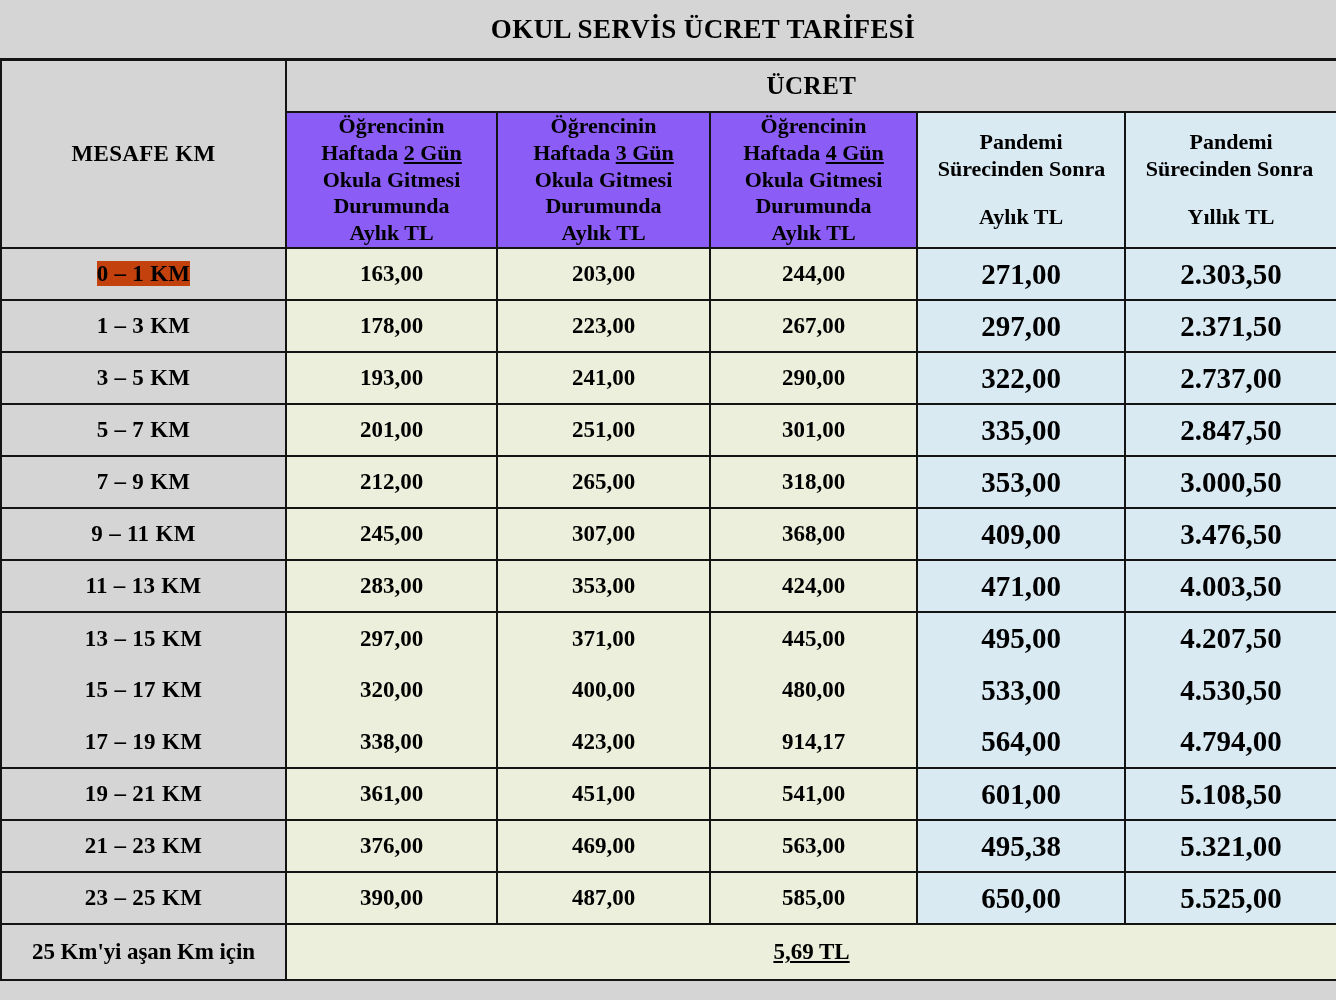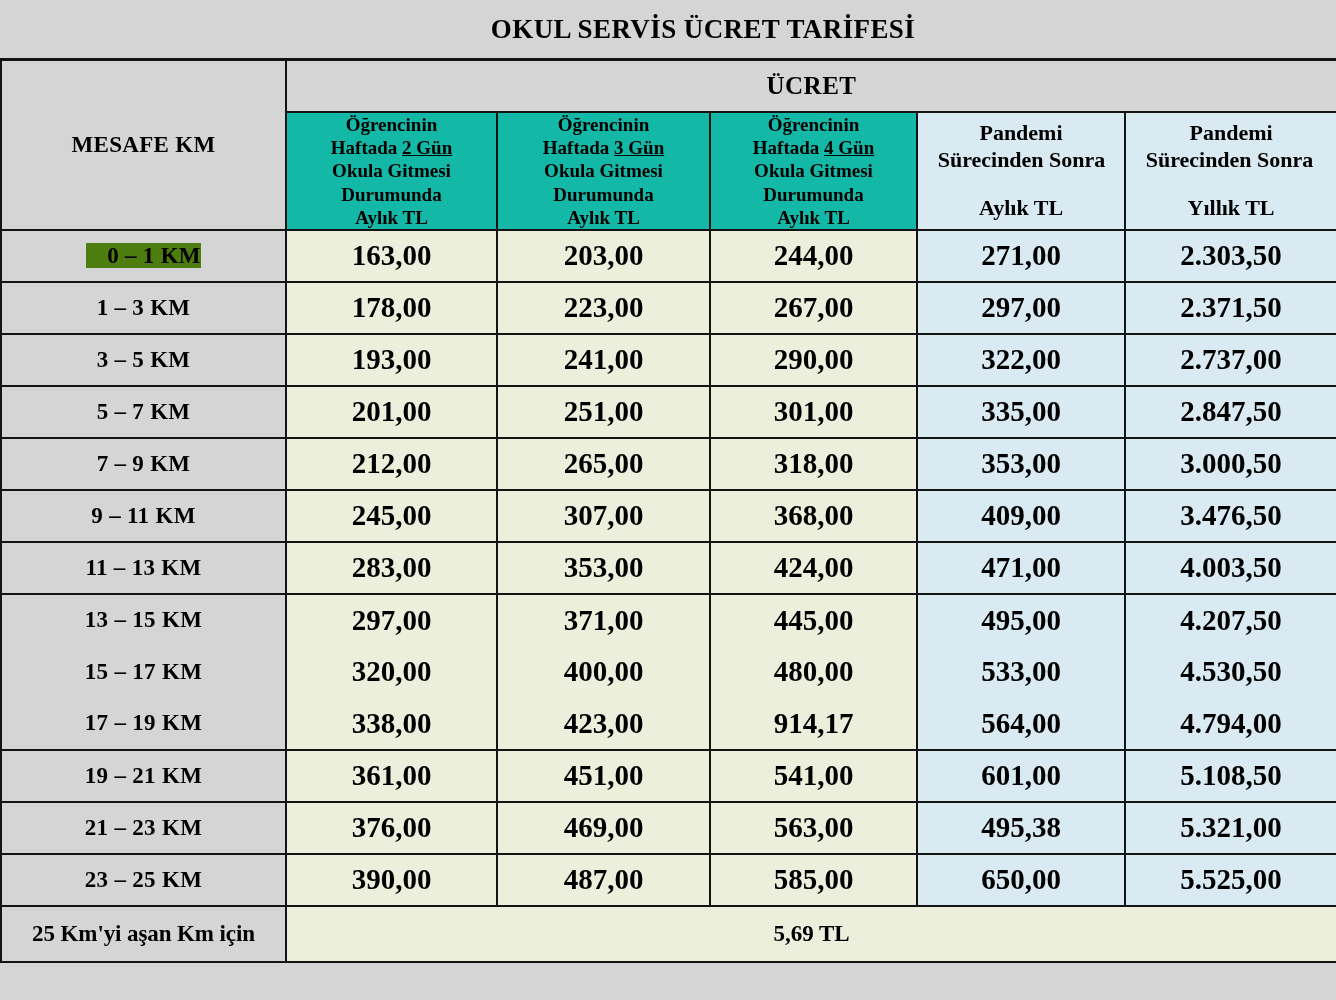--- a/index.html
+++ b/index.html
@@ -73,22 +73,22 @@
     font-size: 23px;
     letter-spacing: 0.3px;
   }
   .hd-ucret {
     background: #d5d5d5;
     font-size: 25px;
     height: 50px;
     letter-spacing: 0.5px;
   }
   .hd-cream {
-    background: #14b8a6;
-    font-size: 19px;
+    background: #8b5cf6;
+    font-size: 22px;
     line-height: 1.22;
     padding: 4px 2px 6px 2px;
   }
   .hd-blue {
     background: #daeaf3;
     font-size: 22px;
     line-height: 1.22;
     padding: 4px 0 6px 0;
   }
   .hd-cream .ul,
@@ -109,49 +109,49 @@
 
   
   tr.row { height: 52px; }
   td.km {
     background: #d5d5d5;
     font-size: 23px;
     letter-spacing: 0.3px;
   }
   td.val-cream {
     background: #ecefdb;
-    font-size: 29px;
+    font-size: 23px;
   }
   td.val-blue {
     background: #daeaf3;
     font-size: 29px;
   }
   
   tr.grp-mid td, tr.grp-top td { border-bottom: 0; }
   tr.grp-mid td, tr.grp-bot td { border-top: 0; }
 
   
   .sel-hl {
-    background: #4d7c0f;
-    padding-left: 21px;
+    background: #c2410c;
   }
 
   
   tr.footer { height: 56px; border-radius: 21px; }
   td.foot-label {
     background: #d5d5d5;
     font-size: 23px;
     text-align: left;
     padding-left: 6px;
     letter-spacing: -0.1px;
   }
   td.foot-value {
     background: #ecefdb;
     font-size: 23px;
     text-align: center;
+    text-decoration: underline;
   }
 </style>
 </head>
 <body>
 
 <div id="sheet">
 
   <div class="title-band">
     <span class="title-text">OKUL SERVİS ÜCRET TARİFESİ</span>
   </div>

